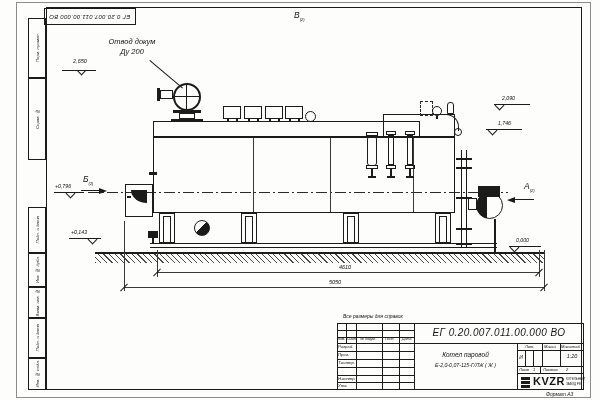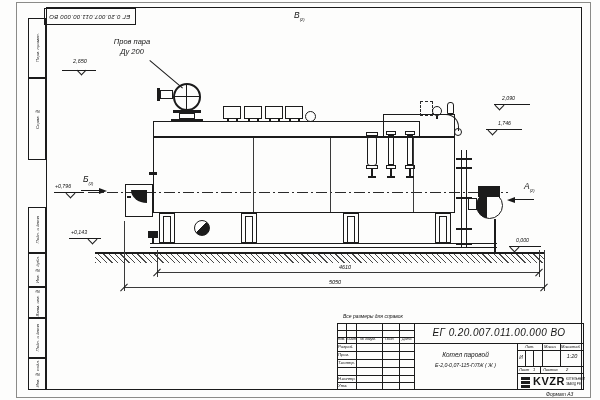--- a/index.html
+++ b/index.html
@@ -54,21 +54,21 @@
   <div class="vcell" style="left:28px;top:358px;width:18px;height:32px;">
       <span class="vtext">Инв. № подл.</span>
     </div>
 
   <div class="vcell" style="left:44px;top:8px;width:92px;height:17px;border-width:1.3px;">
     <span class="tx" style="position:static;font-size:6px;transform:rotate(180deg);letter-spacing:.3px;">ЕГ 0.20.007.011.00.000  ВО</span>
   </div>
 
   <div class="tx" style="left:294px;top:11px;font-size:8.5px;"><span>В</span><span class="sub">(2)</span></div>
 
-  <div class="tx ctr" style="left:97px;top:38px;width:70px;font-size:7.5px;">Пров пара</div>
+  <div class="tx ctr" style="left:97px;top:38px;width:70px;font-size:7.5px;">Отвод докум</div>
   <div class="tx ctr" style="left:105px;top:48px;width:54px;font-size:7.5px;">Ду 200</div>
   <div class="ln" style="left:150px;top:60px;width:43px;height:1px;transform:rotate(40deg);transform-origin:left top;"></div>
 
   <div class="tx ctr" style="left:63px;top:59px;width:34px;font-size:5.5px;">2,650</div>
   <div class="ln" style="left:62px;top:70px;width:34px;height:1px;"></div>
   <div class="vmark" style="left:78px;top:67px;"></div>
 
   <div class="tx" style="left:83px;top:175px;font-size:8.5px;"><span>Б</span><span class="sub">(2)</span></div>
   <div class="ln" style="left:81px;top:190px;width:20px;height:1.2px;"></div>
   <div class="arrR" style="left:99px;top:187.5px;"></div>

